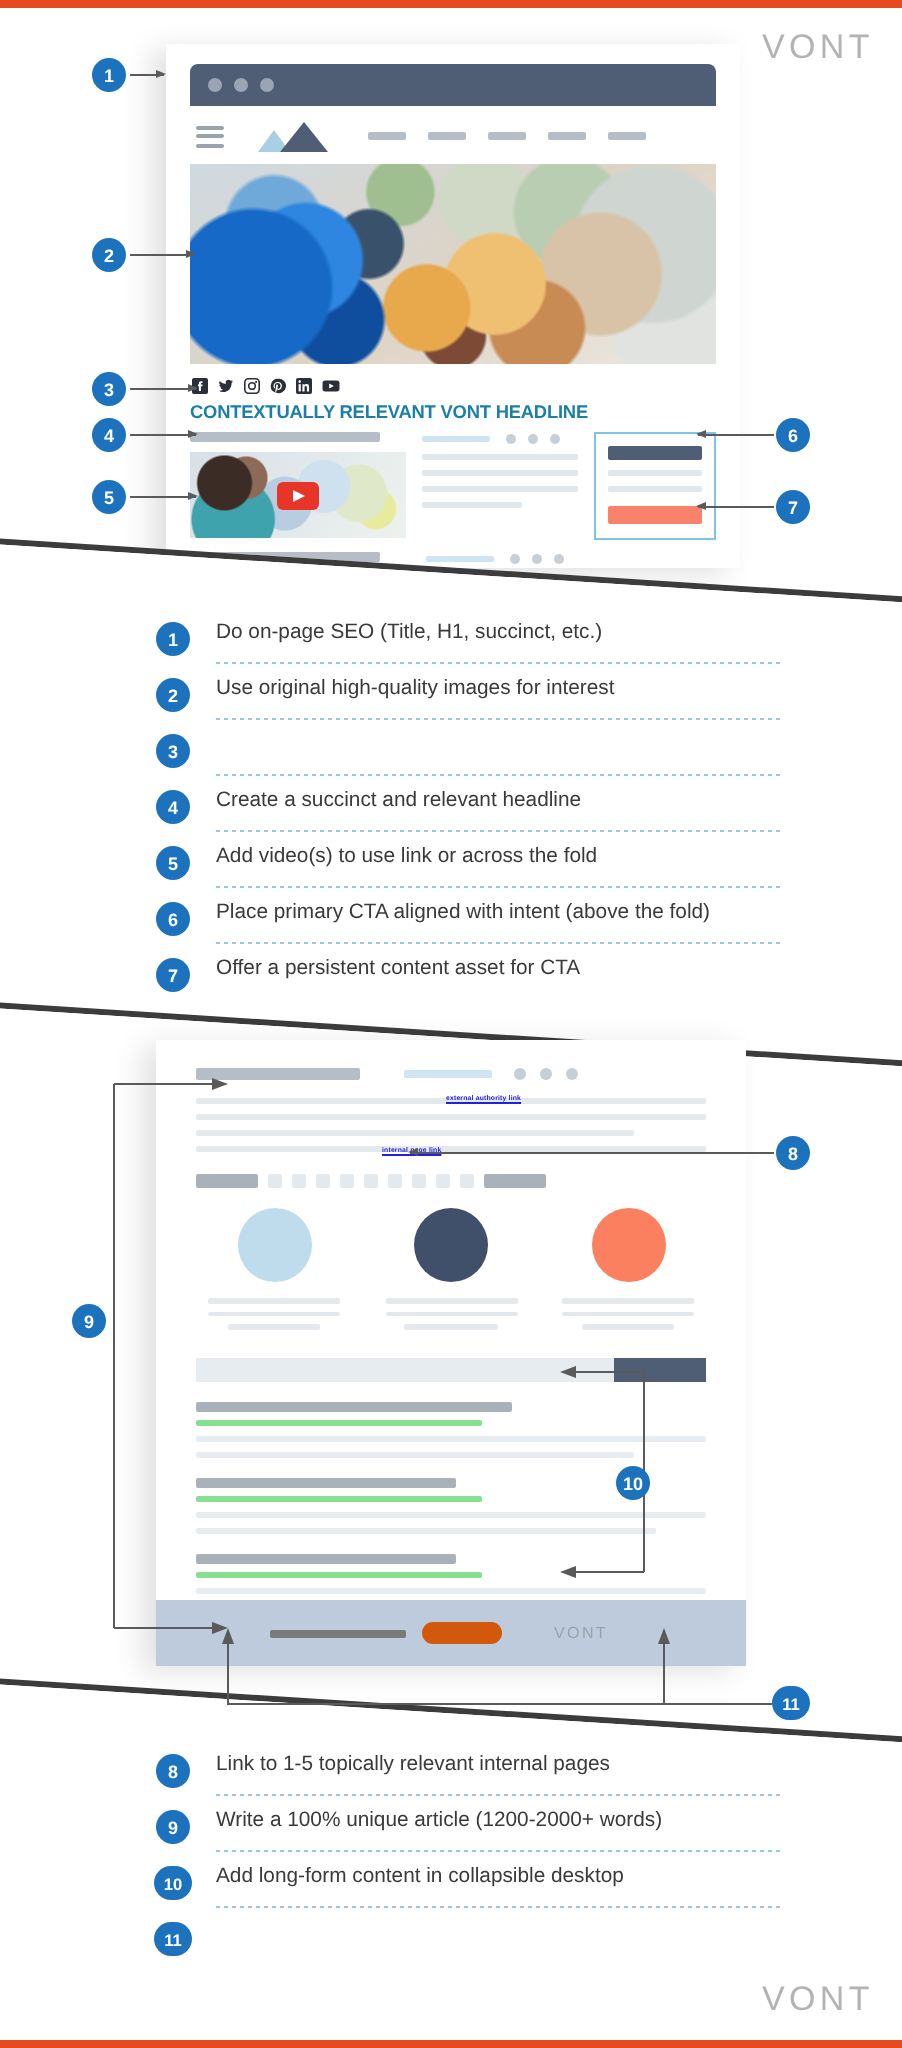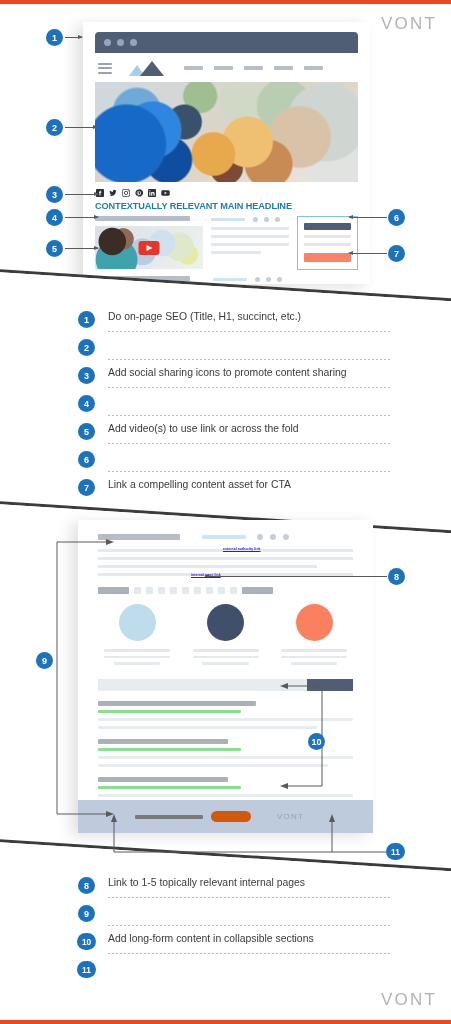--- a/index.html
+++ b/index.html
@@ -268,21 +268,21 @@
             <rect x="2.6" y="6.2" width="2.2" height="7.2" fill="#fff"></rect>
             <circle cx="3.7" cy="3.6" r="1.3" fill="#fff"></circle>
             <path d="M6.4 6.2h2.1v1c.3-.55 1-1.15 2.1-1.15 2 0 2.5 1.25 2.5 3.05v4.3h-2.2V9.5c0-.9-.3-1.5-1.1-1.5-.65 0-1 .44-1.2.86-.05.15-.07.36-.07.57v3.97H6.4V6.2z" fill="#fff"></path>
           </svg>
         <svg width="9" height="8" viewBox="0 0 20 16">
             <rect x=".6" y="2" width="18.8" height="12" rx="3" fill="#2b2f38"></rect>
             <path d="M8 5.2l5.2 2.8L8 10.8z" fill="#fff"></path>
           </svg>
       </div>
 
-      <div class="headline">CONTEXTUALLY RELEVANT MAIN HEADLINE</div>
+      <div class="headline">CONTEXTUALLY RELEVANT VONT HEADLINE</div>
 
       <div class="body-grid">
         <div class="col-left">
           <div class="gbar" style="width:95px"></div>
           <div class="video">
             <span class="play"></span>
           </div>
         </div>
         <div class="col-mid">
           <div style="display:flex;align-items:center;gap:8px">
@@ -353,43 +353,45 @@
   </svg>
 
   <div class="list" style="top:308px">
     <div class="list-row">
       <div class="list-num">1</div>
       <div class="list-text">Do on-page SEO (Title, H1, succinct, etc.)</div>
       <div class="list-rule"></div>
     </div>
     <div class="list-row">
       <div class="list-num">2</div>
+      <div class="list-text">Use original high-quality images for interest</div>
       <div class="list-rule"></div>
     </div>
     <div class="list-row">
       <div class="list-num">3</div>
-      <div class="list-text">Add social sharing icons to promote content sharing</div>
       <div class="list-rule"></div>
     </div>
     <div class="list-row">
       <div class="list-num">4</div>
+      <div class="list-text">Create a succinct and relevant headline</div>
       <div class="list-rule"></div>
     </div>
     <div class="list-row">
       <div class="list-num">5</div>
       <div class="list-text">Add video(s) to use link or across the fold</div>
       <div class="list-rule"></div>
     </div>
     <div class="list-row">
       <div class="list-num">6</div>
+      <div class="list-text">Place primary CTA aligned with intent (above the fold)</div>
       <div class="list-rule"></div>
     </div>
     <div class="list-row">
       <div class="list-num">7</div>
-      <div class="list-text">Link a compelling content asset for CTA</div>
+      <div class="list-text">Offer a persistent content asset for CTA</div>
     </div>
   </div>
 
   <svg class="diag diag2" width="500" height="40" viewBox="0 0 500 40">
     <polygon points="0,0 500,32 500,40 0,40" fill="#ffffff"></polygon>
     <polygon points="0,0 500,32 500,35 0,3" fill="#3c3c3c"></polygon>
     <polygon points="0,3 500,35 500,40 0,40" fill="#ffffff"></polygon>
   </svg>
 
   <div class="mock2">
@@ -519,25 +521,26 @@
   </svg>
 
   <div class="list" style="top:874px">
     <div class="list-row">
       <div class="list-num">8</div>
       <div class="list-text">Link to 1-5 topically relevant internal pages</div>
       <div class="list-rule"></div>
     </div>
     <div class="list-row">
       <div class="list-num">9</div>
+      <div class="list-text">Write a 100% unique article (1200-2000+ words)</div>
       <div class="list-rule"></div>
     </div>
     <div class="list-row">
       <div class="list-num wide">10</div>
-      <div class="list-text">Add long-form content in collapsible sections</div>
+      <div class="list-text">Add long-form content in collapsible desktop</div>
       <div class="list-rule"></div>
     </div>
     <div class="list-row">
       <div class="list-num wide">11</div>
     </div>
   </div>
 
 </div>
 
 </body></html>

